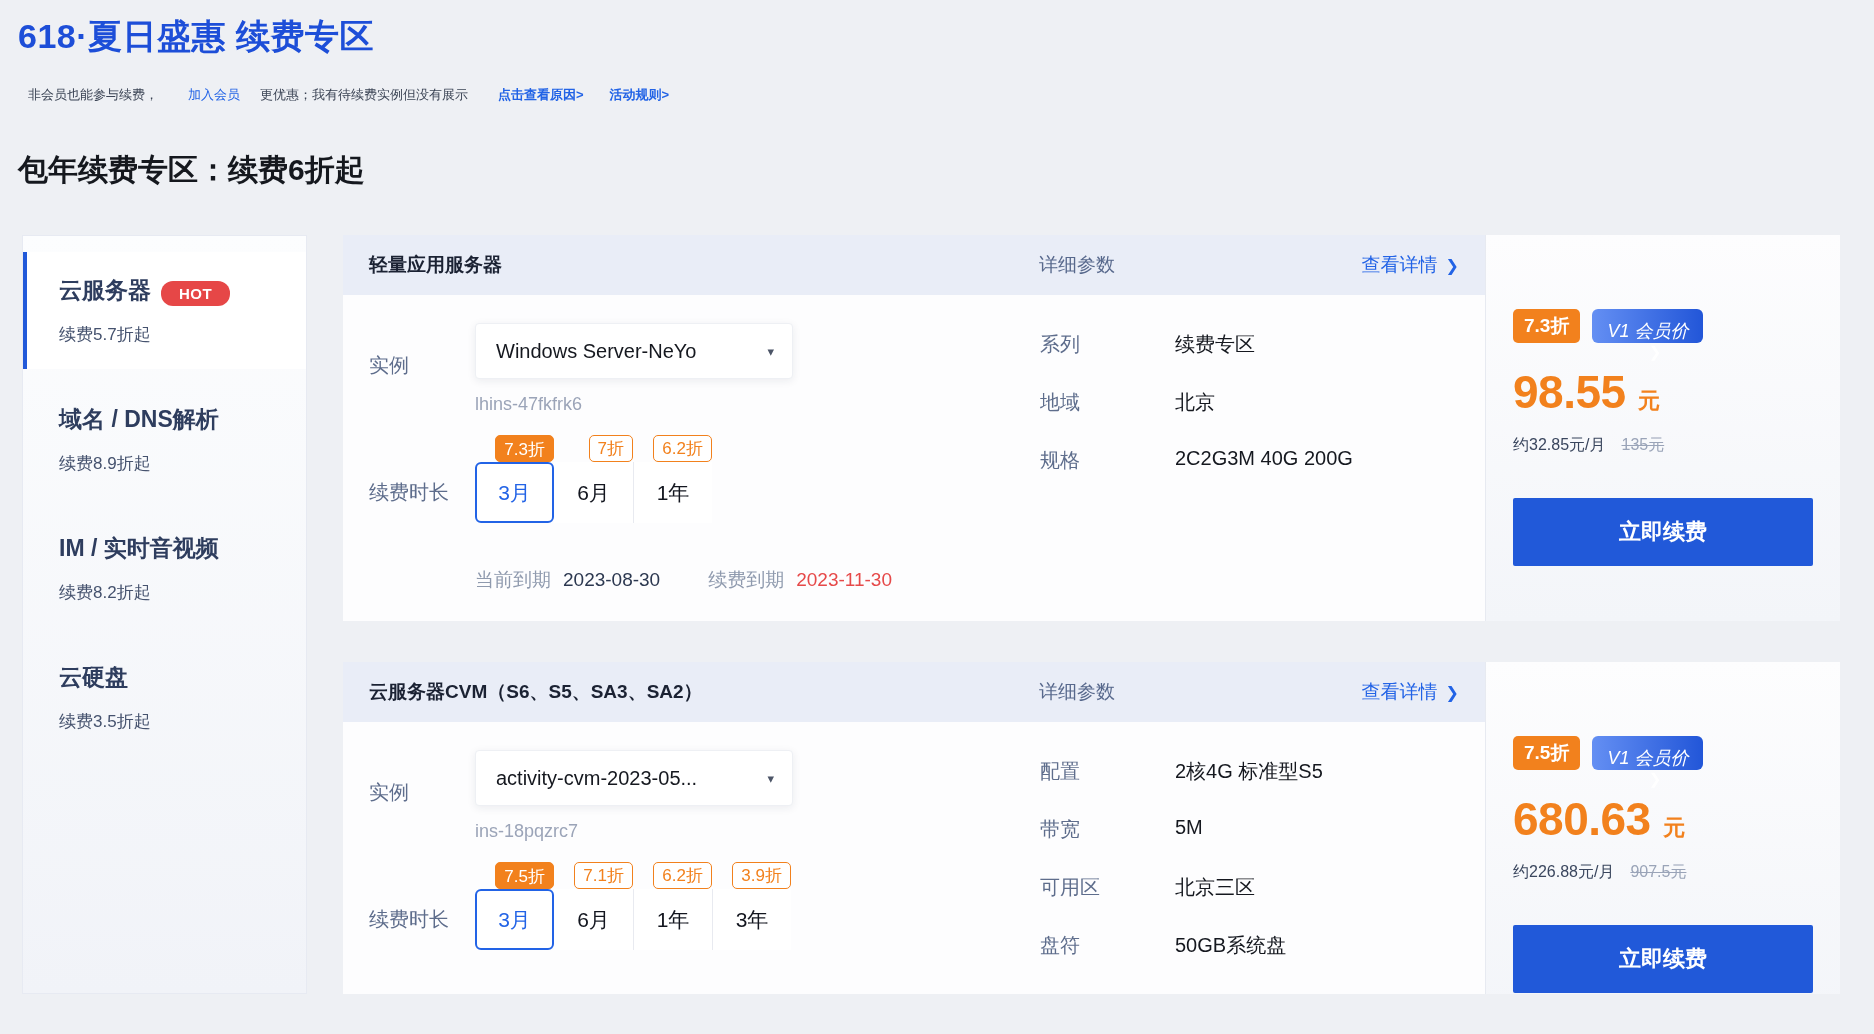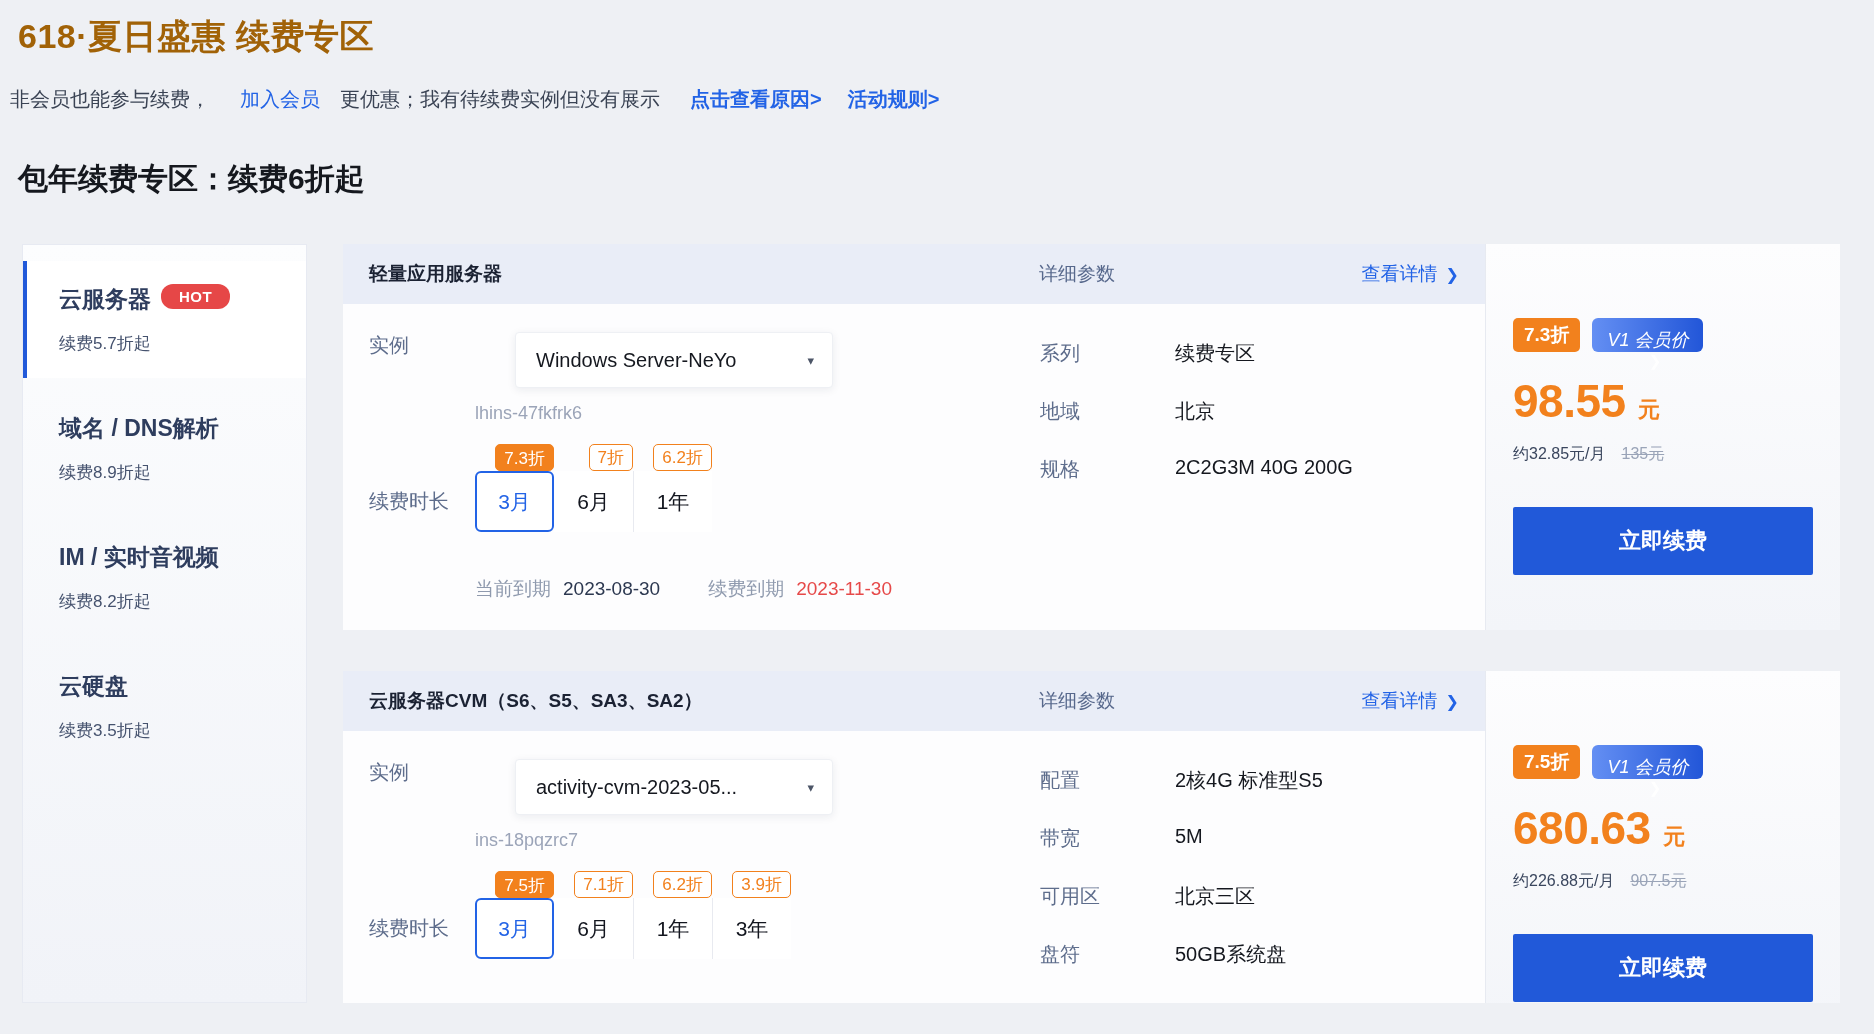--- a/index.html
+++ b/index.html
@@ -5,25 +5,25 @@
   * { margin: 0; padding: 0; box-sizing: border-box; }
   html, body { width: 1874px; height: 1034px; overflow: hidden; }
   body {
     background: #eef0f4;
     font-family: "Liberation Sans", "DejaVu Sans", sans-serif;
     color: #15181e;
   }
   
   .page-title {
     margin: 14px 0 4px 18px;
-    font-size: 34px; font-weight: 700; color: #a16207; letter-spacing: 0.5px;
+    font-size: 34px; font-weight: 700; color: #1d4ed8; letter-spacing: 0.5px;
   }
   .subtitle-row {
-    margin: 26px 0 0 10px;
-    font-size: 20px; color: #3a4354;
+    margin: 26px 0 0 28px;
+    font-size: 13px; color: #3a4354;
     display: flex; align-items: baseline;
   }
   .link { color: #2263e6; text-decoration: none; cursor: pointer; }
   .link.join { margin: 0 20px 0 30px; }
   .link.strong { font-weight: 700; }
   .link.reason { margin-left: 30px; }
   .link.rules { margin-left: 26px; }
   .section-title {
     margin: 46px 0 0 18px;
     font-size: 30px; font-weight: 700; color: #15181e;
@@ -47,21 +47,21 @@
     position: relative;
     cursor: pointer;
   }
   .side-item.selected {
     background: #ffffff;
     border-left: 4px solid #2159d9;
     padding-left: 32px;
   }
   .side-title {
     font-size: 23px; font-weight: 700; color: #2e3d5e;
-    display: flex; align-items: flex-start;
+    display: flex; align-items: flex-end;
   }
   .hot-badge {
     margin-left: 10px;
     background: #e64747; color: #ffffff;
     font-size: 15px; font-weight: 700;
     padding: 4px 18px; border-radius: 12px;
     letter-spacing: 0.5px;
   }
   .side-sub { margin-top: 17px; font-size: 17px; color: #45526e; }
   
@@ -81,21 +81,21 @@
   }
   .detail-params { color: #57688c; font-size: 19px; }
   .view-details {
     color: #2263e6; font-size: 19px; font-weight: 500;
     text-decoration: none; cursor: pointer;
     display: flex; align-items: center;
   }
   .view-details .chev { margin-left: 8px; font-size: 16px; font-weight: 700; }
   .card-body { display: flex; padding: 28px 0 28px 26px; }
   .form-col { width: 671px; flex: 0 0 671px; }
-  .row-instance { display: flex; align-items: flex-start; gap: 40px; }
+  .row-instance { display: flex; align-items: flex-end; }
   .field-label {
     width: 106px; flex: 0 0 106px;
     font-size: 20px; color: #5e6d8c;
   }
   .select-box {
     width: 318px; height: 56px;
     background: #ffffff;
     border: 1px solid #eef0f4;
     border-radius: 4px;
     box-shadow: 0 2px 8px rgba(30, 40, 70, 0.08);

